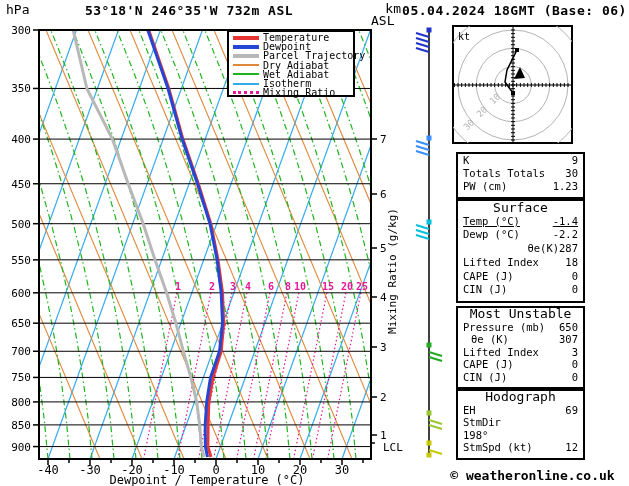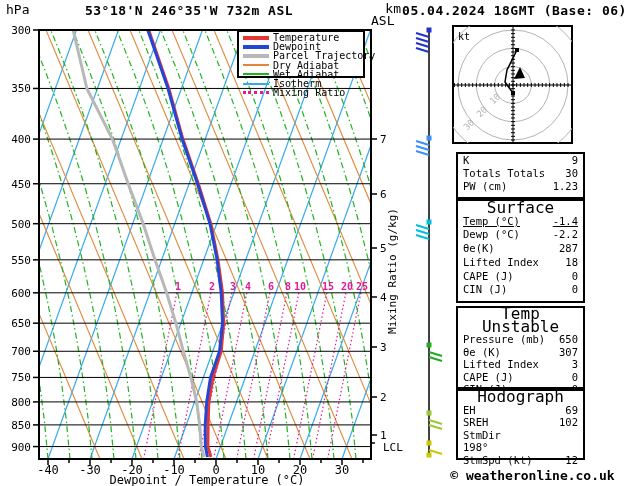--- a/index.html
+++ b/index.html
@@ -7,21 +7,21 @@
        font-family:"DejaVu Sans Mono","Liberation Mono",monospace;color:#000;overflow:hidden;}
   .abs{position:absolute;}
   .ttl{font-weight:bold;font-size:13px;letter-spacing:0.5px;white-space:nowrap;}
   .small{font-size:13px;}
   #legend{border:2px solid #000;background:#fff;box-sizing:border-box;padding:1px 0 0 2px;}
   #legend .row{display:flex;align-items:center;height:9.2px;}
   #legend .sw{width:26px;margin:0 4px 0 2px;flex:none;}
   #legend .lb{font-size:10px;line-height:9px;white-space:nowrap;}
   .tbl{left:456px;width:129px;border:2px solid #000;background:#fff;box-sizing:border-box;
        font-size:10.5px;position:absolute;}
-  .tbl .hd{text-align:center;font-size:16px;}
+  .tbl .hd{text-align:center;font-size:13px;}
   .tbl .r{display:flex;justify-content:space-between;padding:0 5px;white-space:nowrap;}
   #copyright{font-weight:bold;font-size:13px;text-align:center;}
   svg text{font-family:"DejaVu Sans Mono","Liberation Mono",monospace;}
 </style>
 </head>
 <body>
 
 <div id="app">
 
   <div class="abs small" style="left:6px;top:2px;">hPa</div>
@@ -323,21 +323,21 @@
           <text transform="translate(471.116571,126.883429) rotate(-45)" text-anchor="middle" font-size="9px" fill="#b4b4b4">30</text>
           <polyline points="513,93 505,82 507,70 517,50" fill="none" stroke="#000" stroke-width="1.5"></polyline>
           <rect x="515" y="48" width="4" height="4" fill="#000"></rect>
           <rect x="511" y="91" width="4" height="4" fill="#000"></rect>
           <polygon points="514,79 520,67 525,78" fill="#000"></polygon>
         </g>
         <text x="458" y="40" font-size="10px">kt</text>
       </g>
     </svg>
 
-  <div id="legend" class="abs" style="left:237px;top:30px;width:128px;height:48px;">
+  <div id="legend" class="abs" style="left:227px;top:30px;width:128px;height:67px;">
       <div class="row">
         <span class="sw" style="height: 4px; background: rgb(233, 52, 52);"></span>
         <span class="lb">Temperature</span>
       </div>
       <div class="row">
         <span class="sw" style="height: 4px; background: rgb(37, 70, 212);"></span>
         <span class="lb">Dewpoint</span>
       </div>
       <div class="row">
         <span class="sw" style="height: 4px; background: rgb(184, 184, 184);"></span>
@@ -378,44 +378,44 @@
   <div class="tbl" id="tbl-surface" style="top:199px;height:104px;">
       <div class="hd" style="line-height: 13.7143px;">Surface</div>
       <div class="r" style="line-height: 13.7143px; text-decoration: underline;">
         <span>Temp (°C)</span>
         <span>-1.4</span>
       </div>
       <div class="r" style="line-height: 13.7143px;">
         <span>Dewp (°C)</span>
         <span>-2.2</span>
       </div>
-      <div class="r" style="line-height: 13.7143px;">
+      <div class="r" style="line-height: 13.7143px; justify-content: flex-end;">
         <span>θe(K)</span>
         <span>287</span>
       </div>
       <div class="r" style="line-height: 13.7143px;">
         <span>Lifted Index</span>
         <span>18</span>
       </div>
       <div class="r" style="line-height: 13.7143px;">
         <span>CAPE (J)</span>
         <span>0</span>
       </div>
       <div class="r" style="line-height: 13.7143px;">
         <span>CIN (J)</span>
         <span>0</span>
       </div>
     </div>
   <div class="tbl" id="tbl-mu" style="top:306px;height:83px;">
-      <div class="hd" style="line-height: 12.5px;">Temp Unstable</div>
+      <div class="hd" style="line-height: 12.5px;">Most Unstable</div>
       <div class="r" style="line-height: 12.5px;">
         <span>Pressure (mb)</span>
         <span>650</span>
       </div>
-      <div class="r" style="line-height: 12.5px;">
+      <div class="r" style="line-height: 12.5px; margin-left: 8px;">
         <span>θe (K)</span>
         <span>307</span>
       </div>
       <div class="r" style="line-height: 12.5px;">
         <span>Lifted Index</span>
         <span>3</span>
       </div>
       <div class="r" style="line-height: 12.5px;">
         <span>CAPE (J)</span>
         <span>0</span>
@@ -424,24 +424,20 @@
         <span>CIN (J)</span>
         <span>0</span>
       </div>
     </div>
   <div class="tbl" id="tbl-hodo" style="top:389px;height:71px;">
       <div class="hd" style="line-height: 12.6px;">Hodograph</div>
       <div class="r" style="line-height: 12.6px; text-align: center;">
         <span>EH</span>
         <span>69</span>
       </div>
-      <div class="r" style="line-height: 12.6px;">
-        <span>SREH</span>
-        <span>102</span>
-      </div>
       <div class="r" style="line-height: 12.6px; flex-direction: column;">
         <span>StmDir</span>
         <span>198°</span>
       </div>
       <div class="r" style="line-height: 12.6px;">
         <span>StmSpd (kt)</span>
         <span>12</span>
       </div>
     </div>
 

